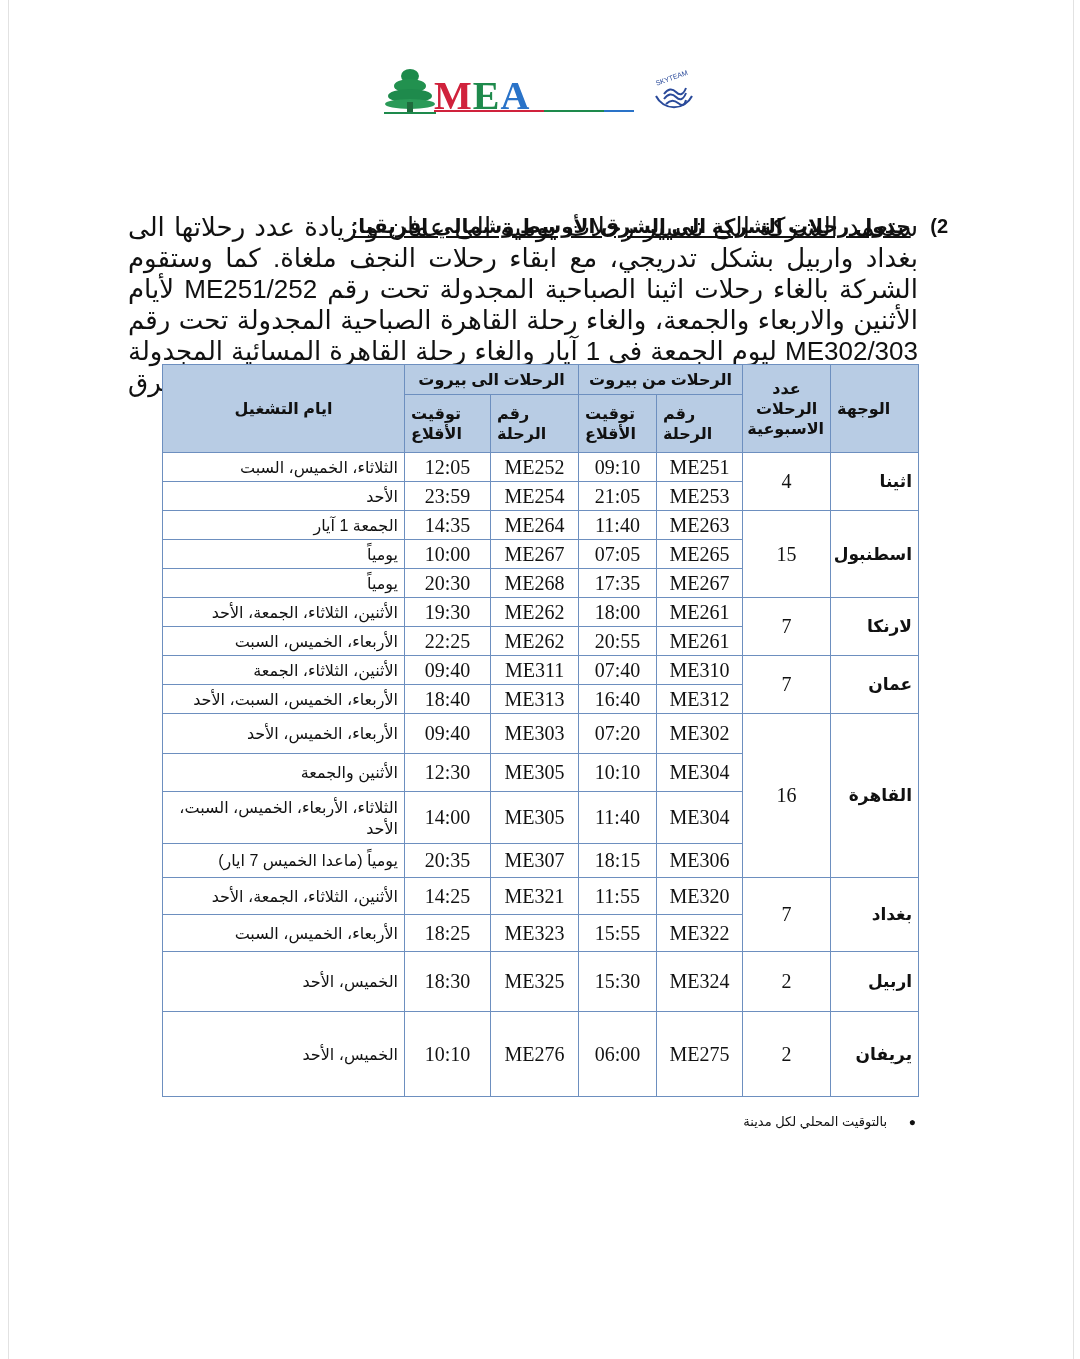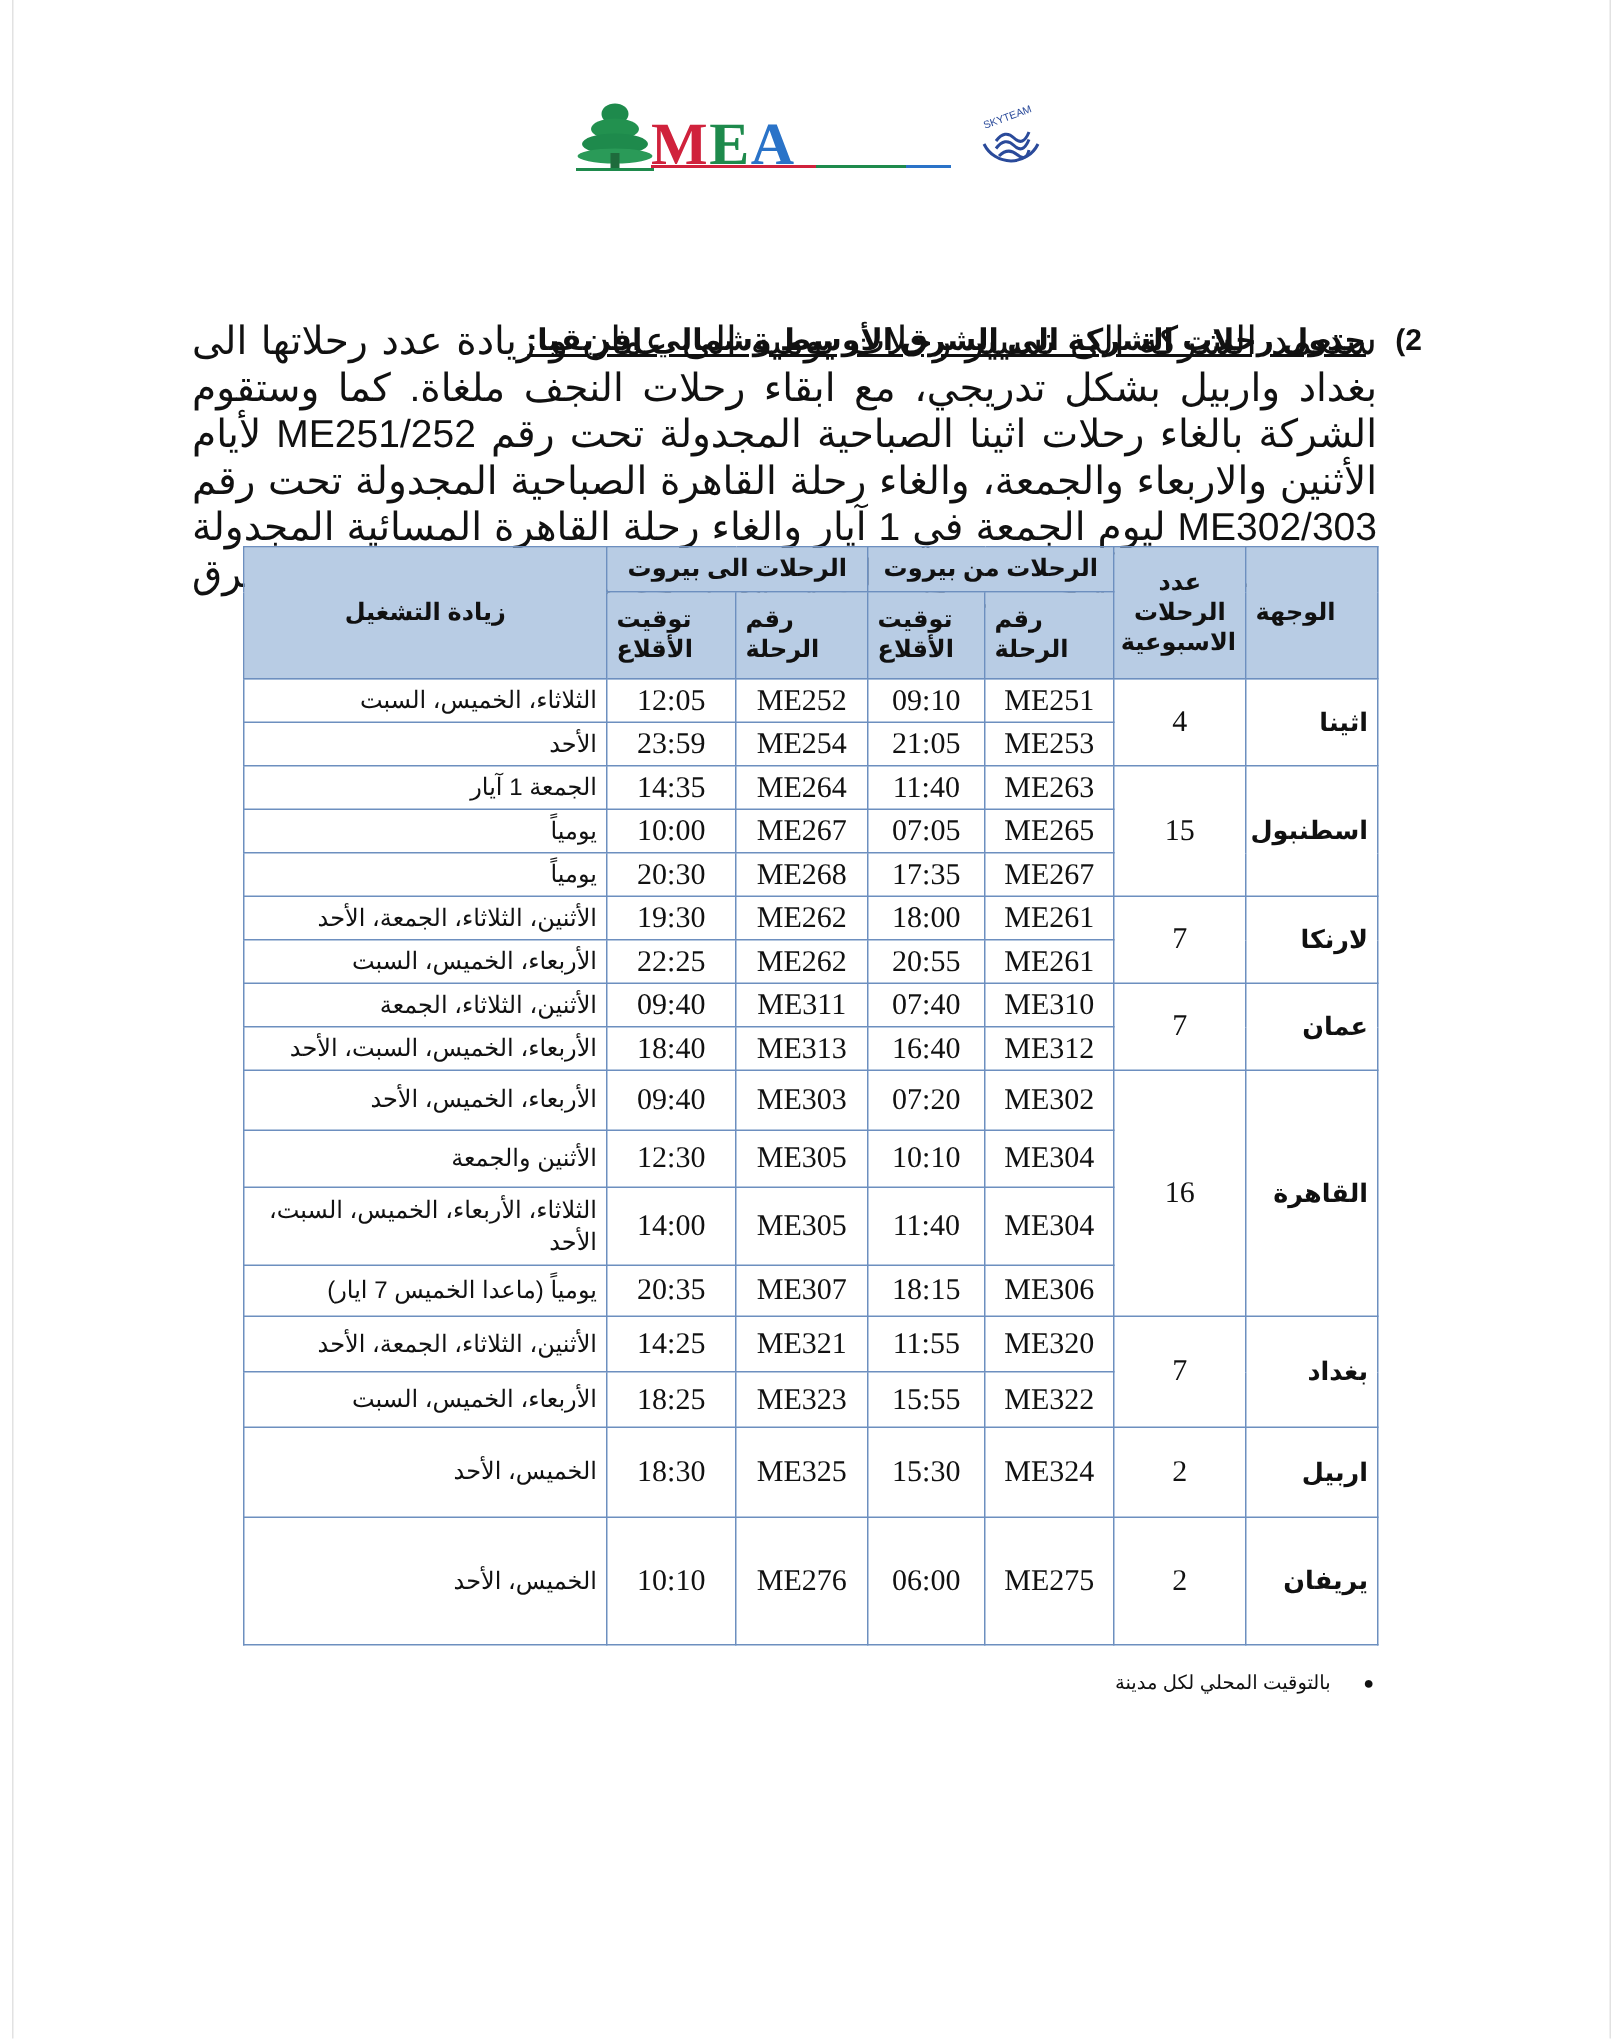--- a/index.html
+++ b/index.html
@@ -111,21 +111,21 @@
     <col style="width:88px">
     <col style="width:86px">
     <col style="width:242px">
   </colgroup>
   <thead>
     <tr style="height:30px">
       <th rowspan="2">الوجهة</th>
       <th rowspan="2" class="center">عدد الرحلات الاسبوعية</th>
       <th colspan="2" class="center">الرحلات من بيروت</th>
       <th colspan="2" class="center">الرحلات الى بيروت</th>
-      <th rowspan="2" class="center">زيادة التشغيل</th>
+      <th rowspan="2" class="center">ايام التشغيل</th>
     </tr>
     <tr style="height:58px">
       <th>رقم الرحلة</th>
       <th>توقيت الأقلاع</th>
       <th>رقم الرحلة</th>
       <th>توقيت الأقلاع</th>
     </tr>
   </thead>
   <tbody>
 

